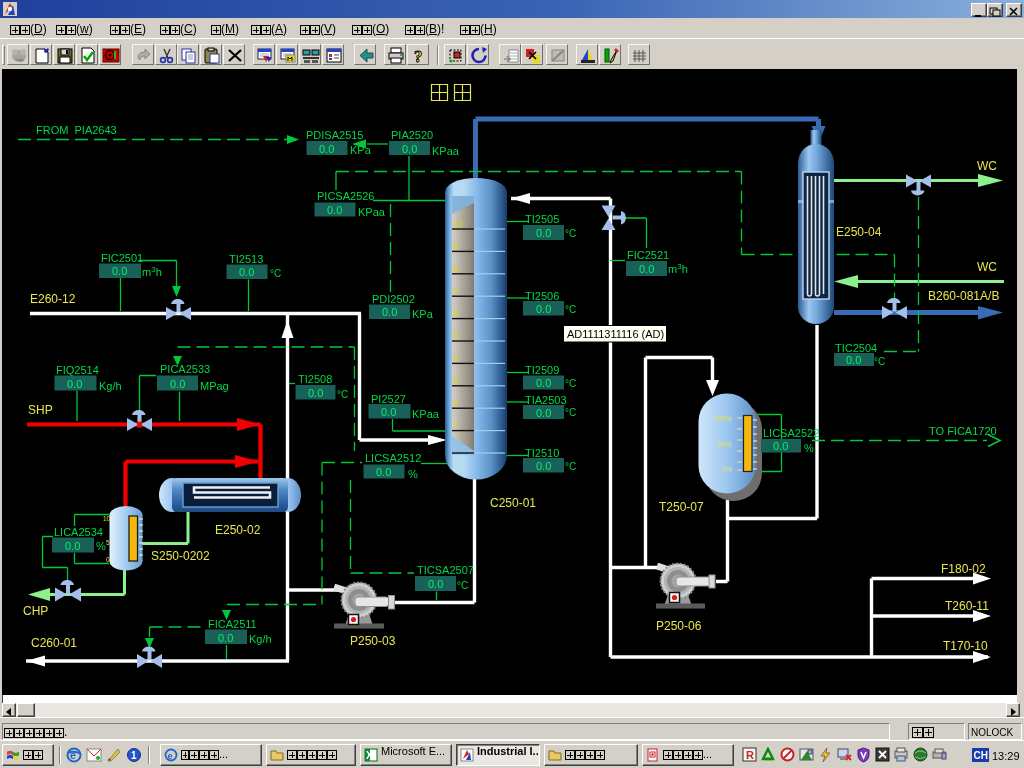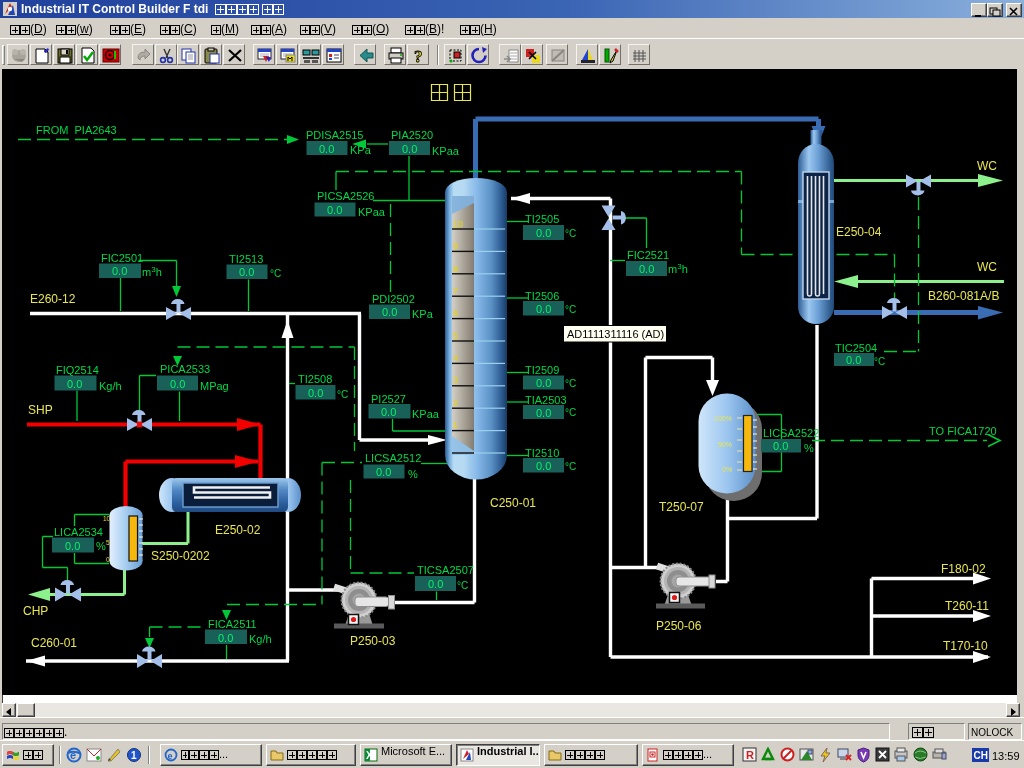--- a/index.html
+++ b/index.html
@@ -28,21 +28,20 @@
 </style></head><body>
 <div id="scr">
 
 <div class="abs" id="titlebar">
  <svg class="abs" style="left:3px;top:2px" width="14" height="14" viewBox="0 0 14 14">
         <rect x="0" y="0" width="14" height="14" fill="#d4d0c8"></rect>
         <path d="M2 12 L7 1 L9 5 Z" fill="#cc2222"></path>
         <path d="M5 13 L10 3 L12 13 Z" fill="#2244bb"></path>
         <circle cx="7" cy="7" r="2.2" fill="#ffffff"></circle>
       </svg>
- <span id="titletxt">Industrial IT Control Builder F tdi&nbsp; <b class="z z11"></b><b class="z z11"></b><b class="z z11"></b><b class="z z11"></b> <b class="z z11"></b><b class="z z11"></b></span>
  <div class="btn" style="left:971px;top:3px;width:16px;height:14px"><svg width="14" height="12">
           <rect x="3" y="9" width="6" height="2" fill="#000"></rect>
         </svg></div>
  <div class="btn" style="left:987px;top:3px;width:16px;height:14px"><svg width="14" height="12">
           <rect x="2" y="2" width="7" height="6" fill="none" stroke="#000"></rect>
           <rect x="5" y="4" width="7" height="6" fill="#d4d0c8" stroke="#000"></rect>
         </svg></div>
  <div class="btn" style="left:1006px;top:3px;width:16px;height:14px"><svg width="14" height="12">
           <path d="M3 2 L10 9 M10 2 L3 9" stroke="#000" stroke-width="1.6"></path>
         </svg></div>
@@ -811,15 +810,15 @@
 <g transform="translate(190 0)">
           <rect x="1" y="5" width="12" height="6" fill="#b8b4ac" stroke="#555"></rect>
           <rect x="3" y="2" width="8" height="4" fill="#ddd" stroke="#555"></rect>
           <rect x="10" y="6" width="4" height="6" fill="#98a8c8" stroke="#446"></rect>
         </g>
 <g transform="translate(230 0)">
           <rect x="0" y="1" width="17" height="14" fill="#1a3aaa"></rect>
           <text x="1.5" y="12" font-size="10" font-weight="bold" fill="#fff">CH</text>
         </g>
 </svg>
-<span class="abs" style="left:992px;top:9px;font-size:11px;color:#000">13:59</span>
+<span class="abs" style="left:992px;top:9px;font-size:11px;color:#000">13:29</span>
 </div>
 </div>
 
 </body></html>

